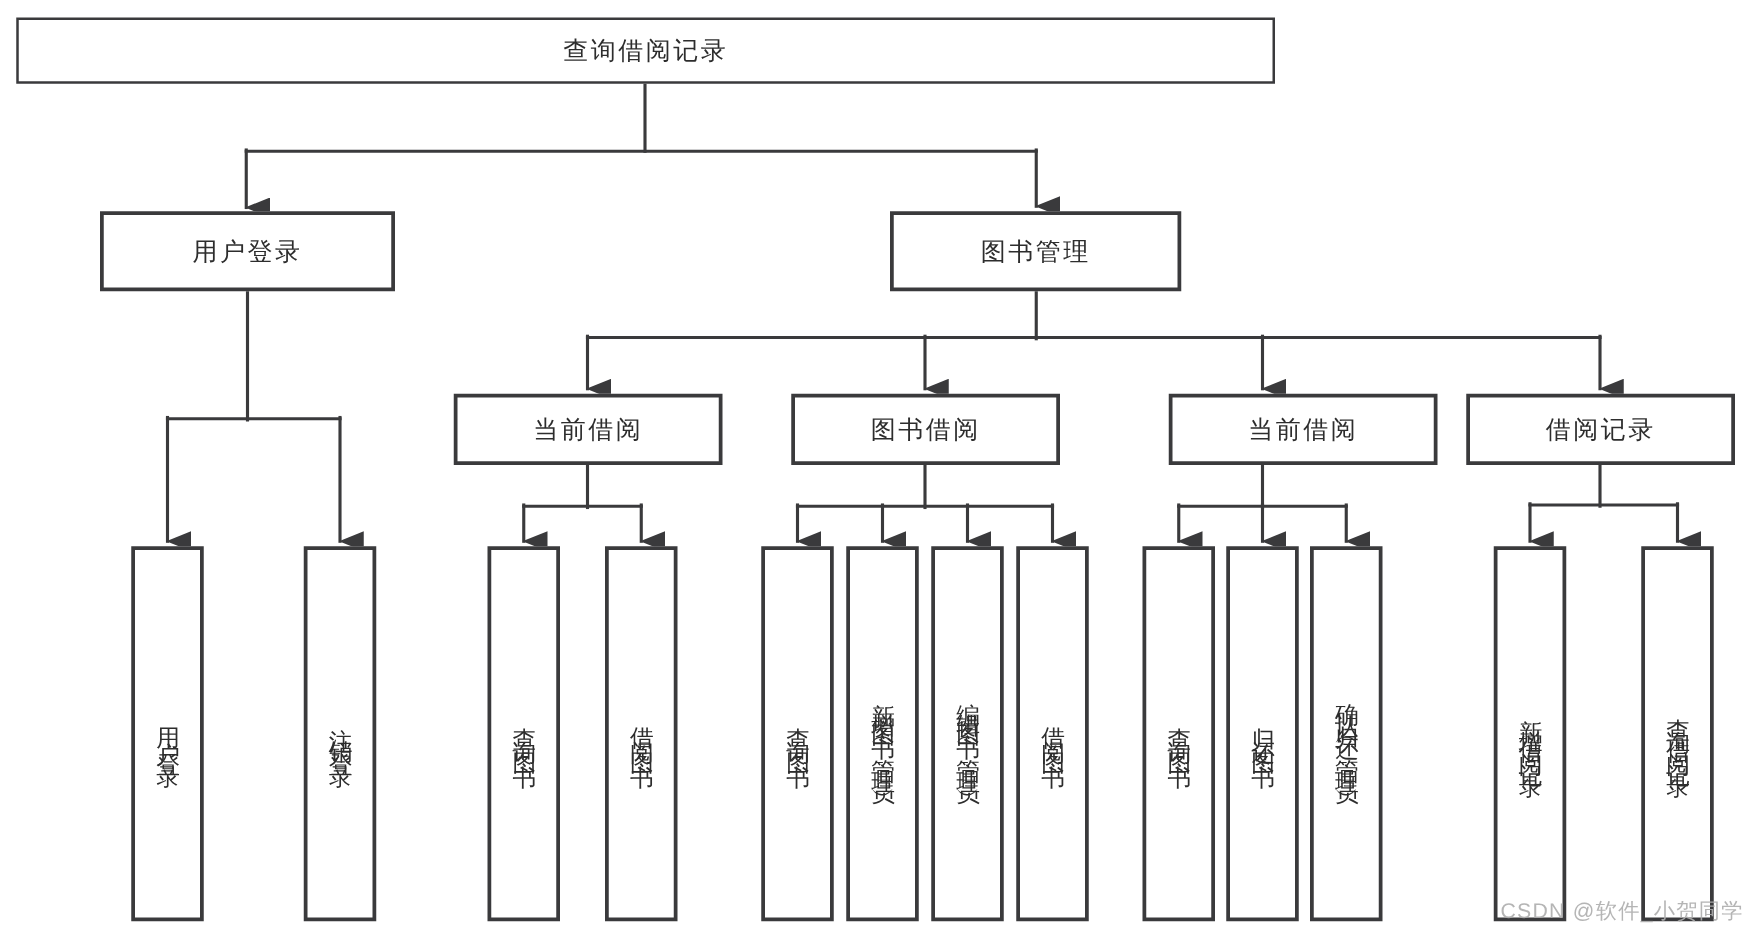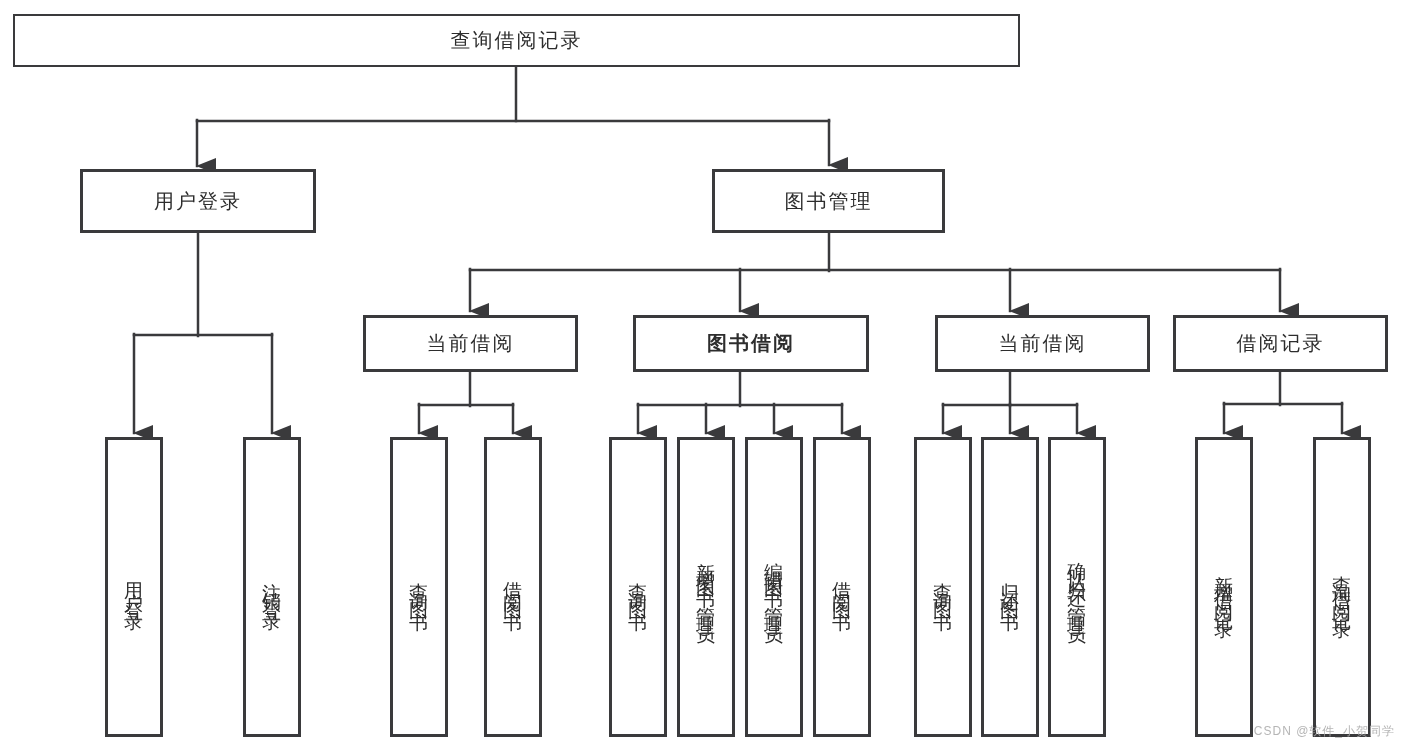--- a/index.html
+++ b/index.html
@@ -59,21 +59,21 @@
     line-height: 1;
     max-height: 288px;
   }
   .leaf.long span {
     letter-spacing: 9px;
   }
   #watermark {
     position: absolute;
     right: 10px;
     bottom: 7px;
-    font-size: 12px;
+    font-size: 17px;
     color: rgba(173, 173, 173, 0.9);
     letter-spacing: 1px;
     pointer-events: none;
   }
 </style>
 </head>
 <body>
 
 <div id="canvas">
 
@@ -126,21 +126,21 @@
       <path d="M1342,403 L1342,433" marker-end="url(#arrow)"></path>
     </g>
   </svg>
 
   <div class="node root" style="left:13px; top:14px; width:1007px; height:53px;">查询借阅记录</div>
 
   <div class="node" style="left:80px; top:169px; width:236px; height:64px;">用户登录</div>
   <div class="node" style="left:712px; top:169px; width:233px; height:64px;">图书管理</div>
 
   <div class="node" style="left:363px; top:315px; width:215px; height:57px;">当前借阅</div>
-  <div class="node" style="left:633px; top:315px; width:236px; height:57px;font-weight:bold;">图书借阅</div>
+  <div class="node" style="left:633px; top:315px; width:215px; height:57px;">图书借阅</div>
   <div class="node" style="left:903px; top:315px; width:215px; height:57px;margin-left:32px;">当前借阅</div>
   <div class="node" style="left:1173px; top:315px; width:215px; height:57px;font-family:Liberation Serif, serif;">借阅记录</div>
 
   <div class="leaf" style="left:105px;">
     <span>用户登录</span>
   </div>
   <div class="leaf" style="left:243px;">
     <span>注销登录</span>
   </div>
   <div class="leaf" style="left:390px;">

